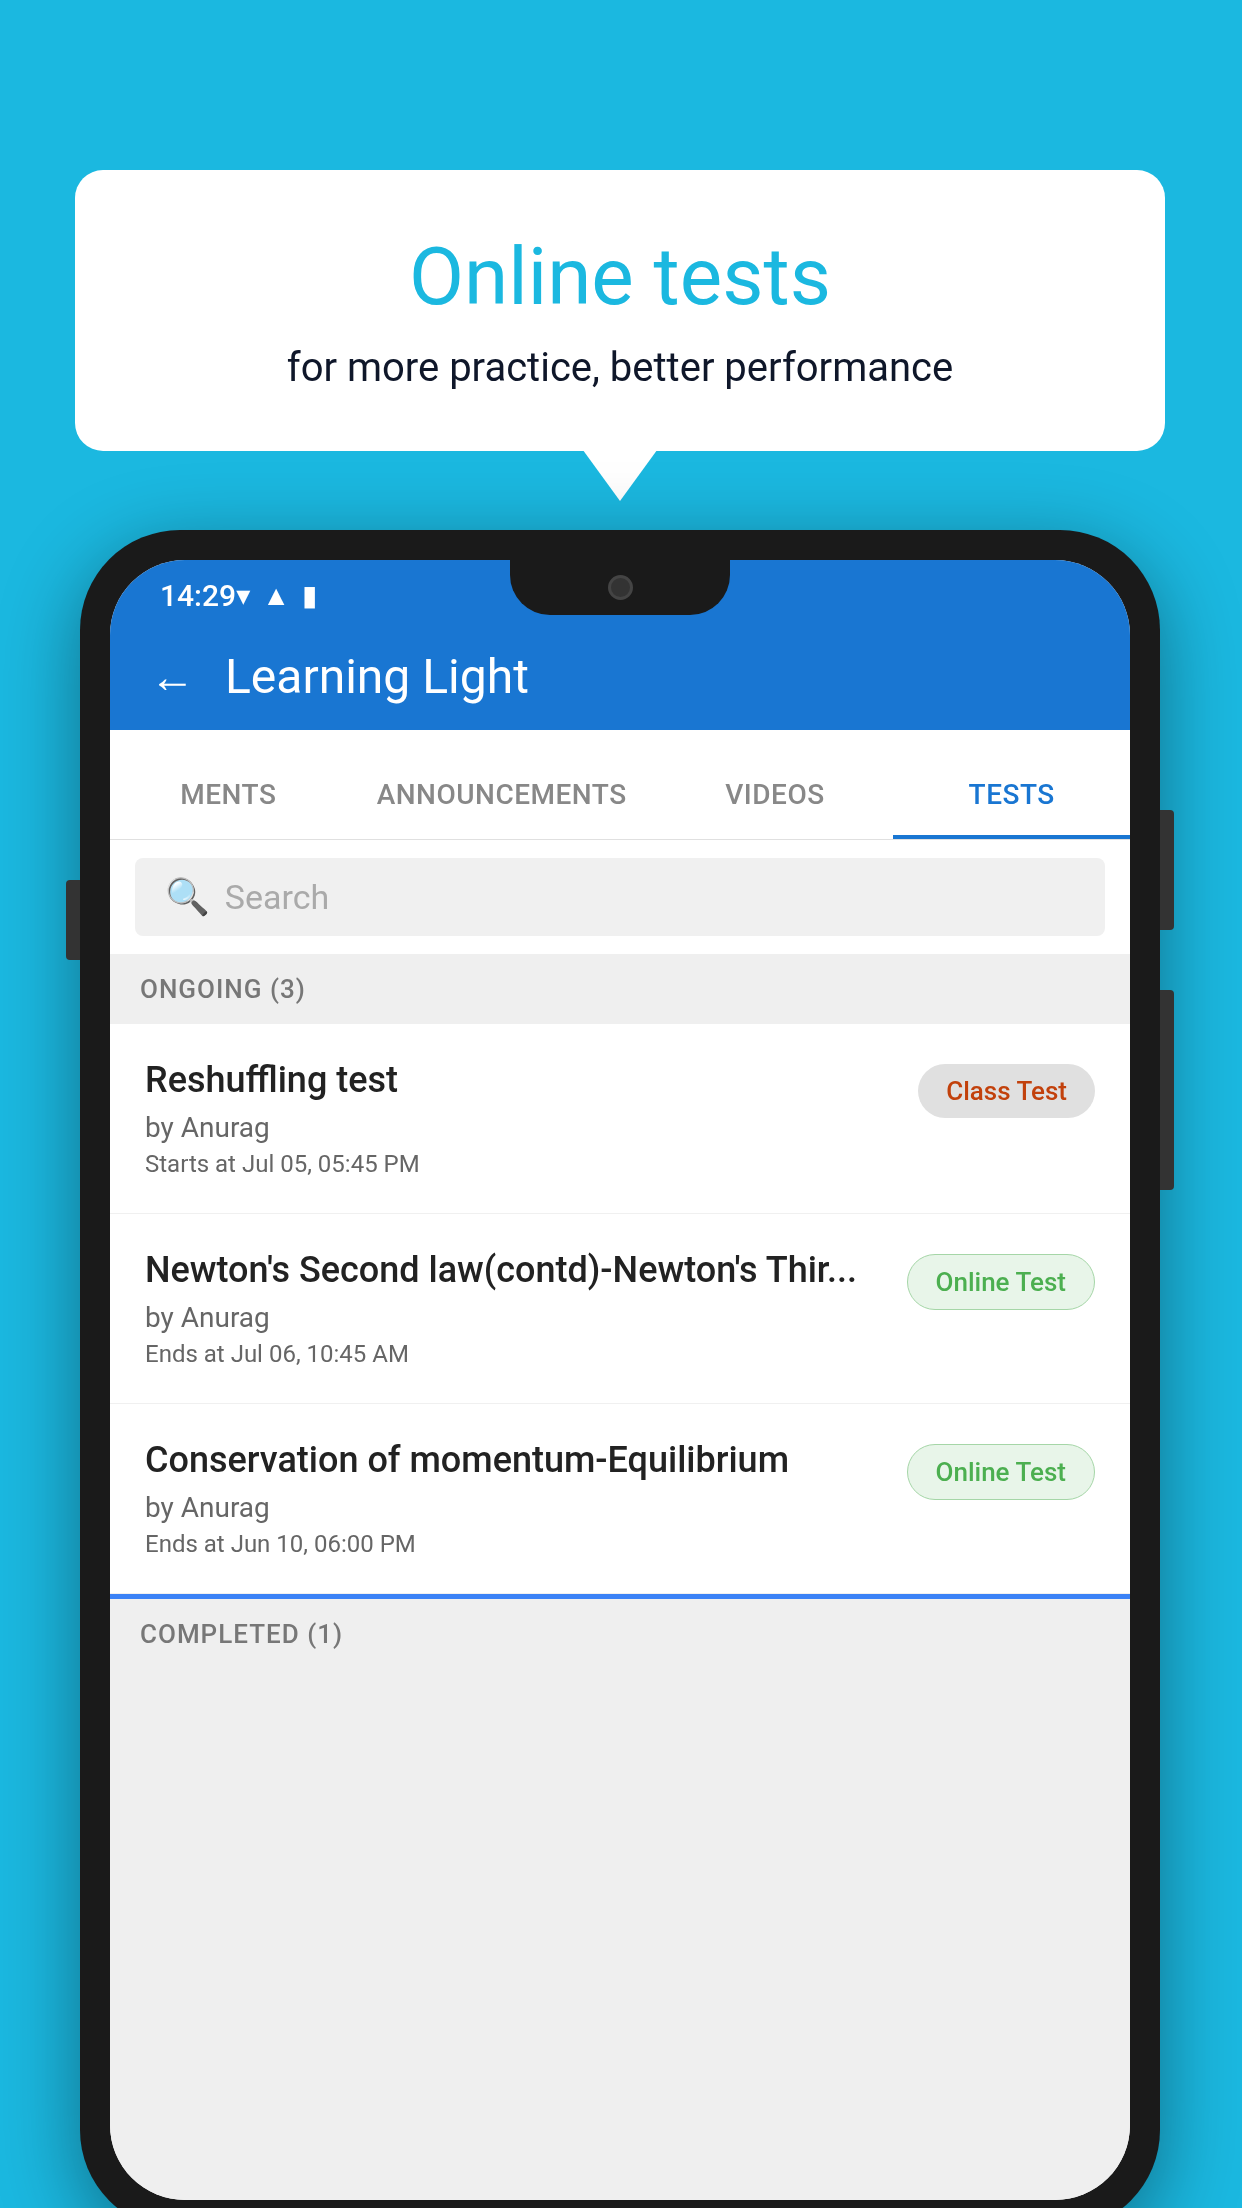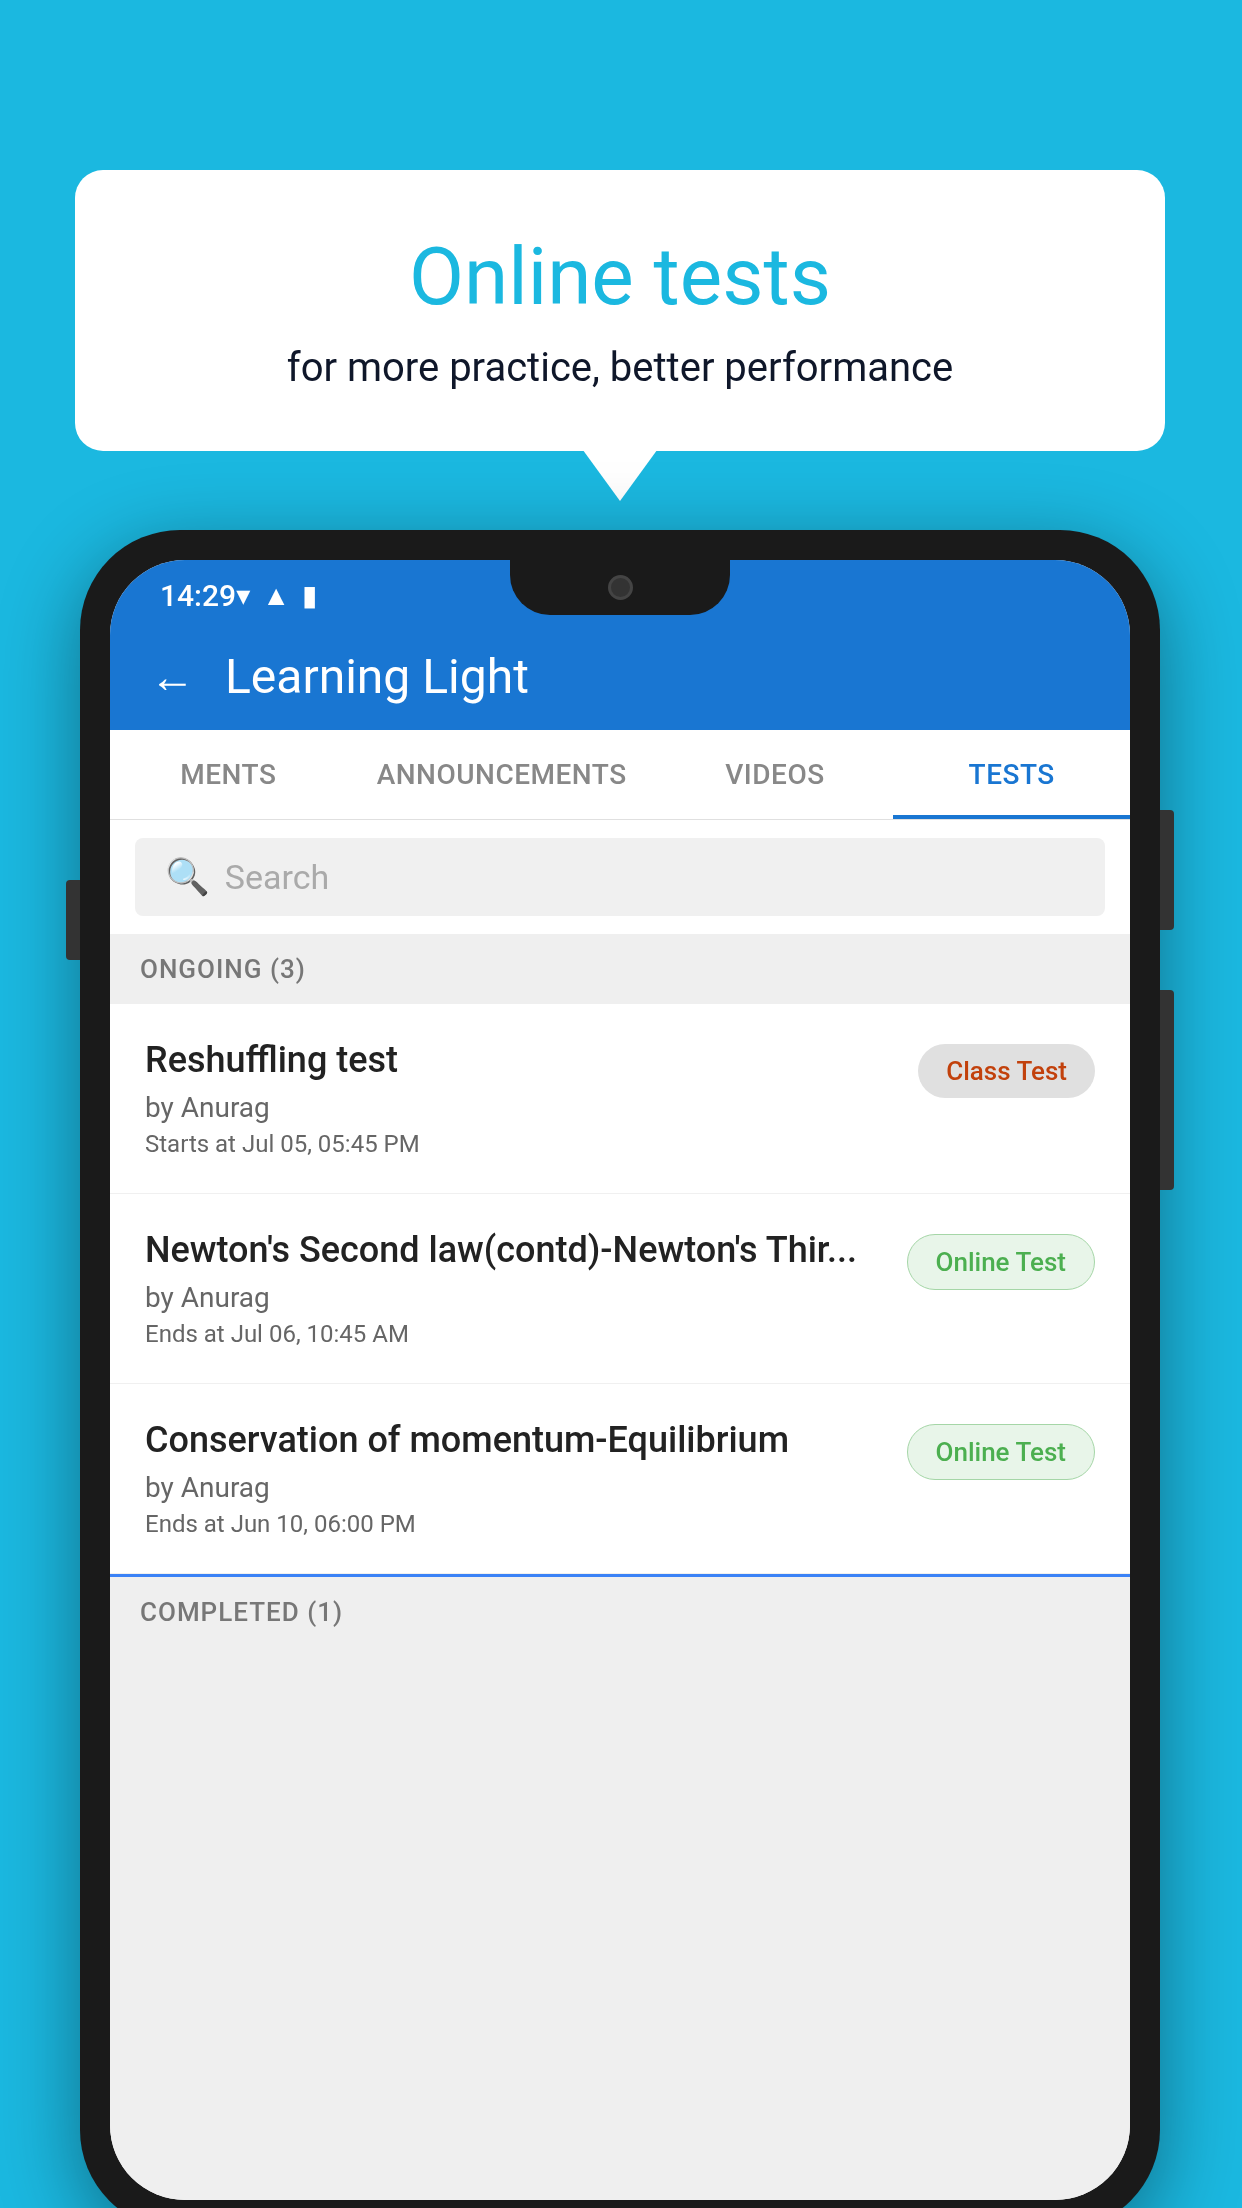--- a/index.html
+++ b/index.html
@@ -164,20 +164,21 @@
     .tab-item {
       padding: 28px 30px;
       font-size: 28px;
       color: #888;
       font-weight: 500;
       letter-spacing: 0.5px;
       cursor: pointer;
       position: relative;
       flex: 1;
       text-align: center;
+      margin-top: 20px;
     }
 
     .tab-item.active {
       color: #1976d2;
     }
 
     .tab-item.active::after {
       content: '';
       position: absolute;
       bottom: 0;
@@ -282,21 +283,21 @@
       border: 1.5px solid #a5d6a7;
     }
 
     .completed-header {
       padding: 20px 30px;
       font-size: 26px;
       color: #777;
       font-weight: 500;
       letter-spacing: 1px;
       background: #efefef;
-      border-top: 3px solid #3b82f6;
+      border-top: 5px solid #3b82f6;
     }
 
     
     .side-btn-left {
       position: absolute;
       left: -14px;
       top: 350px;
       width: 14px;
       height: 80px;
       background: #333;

